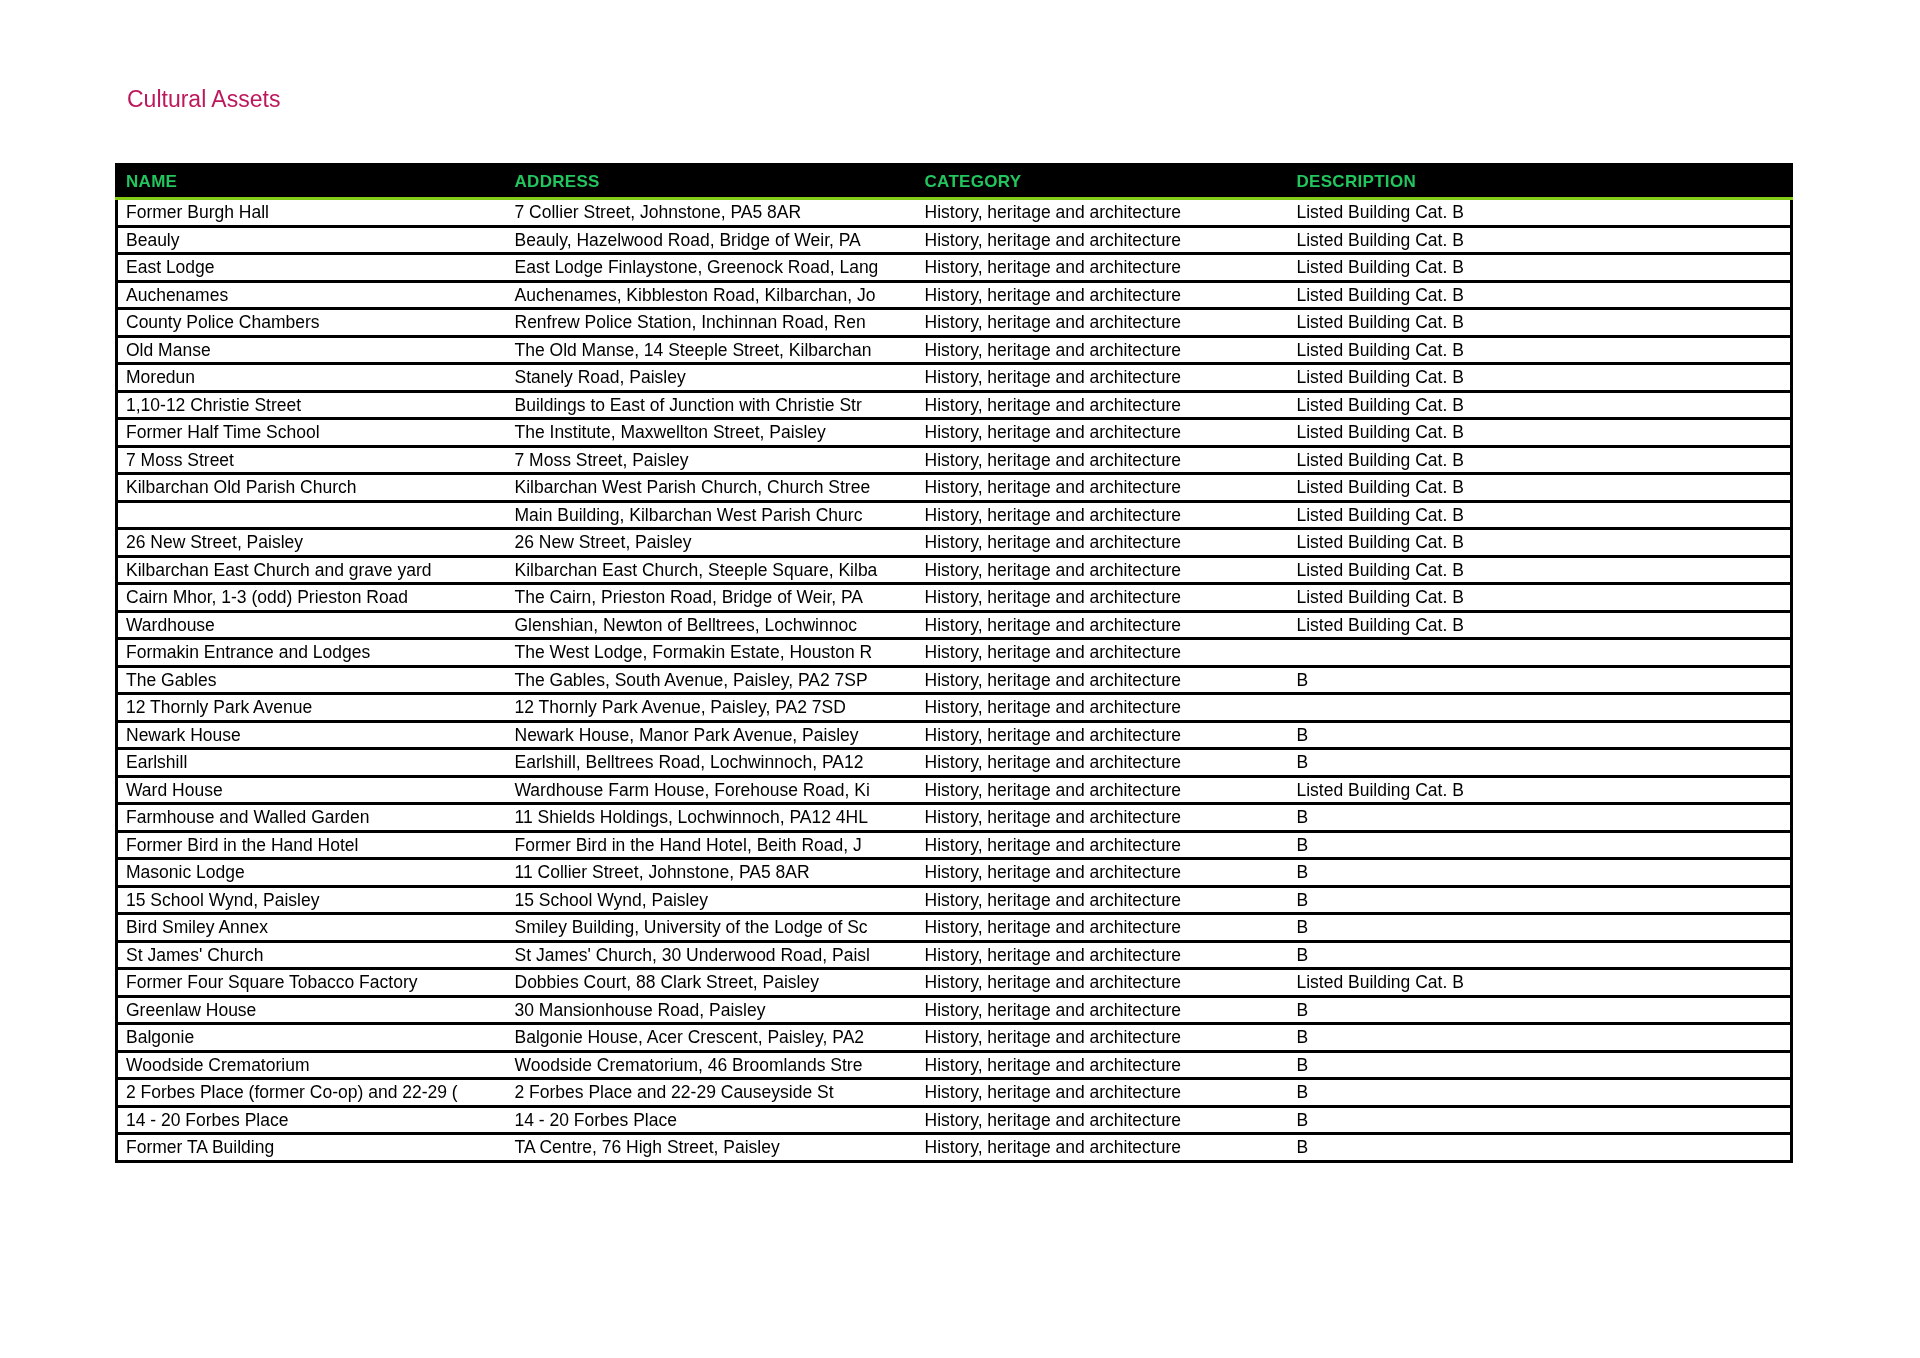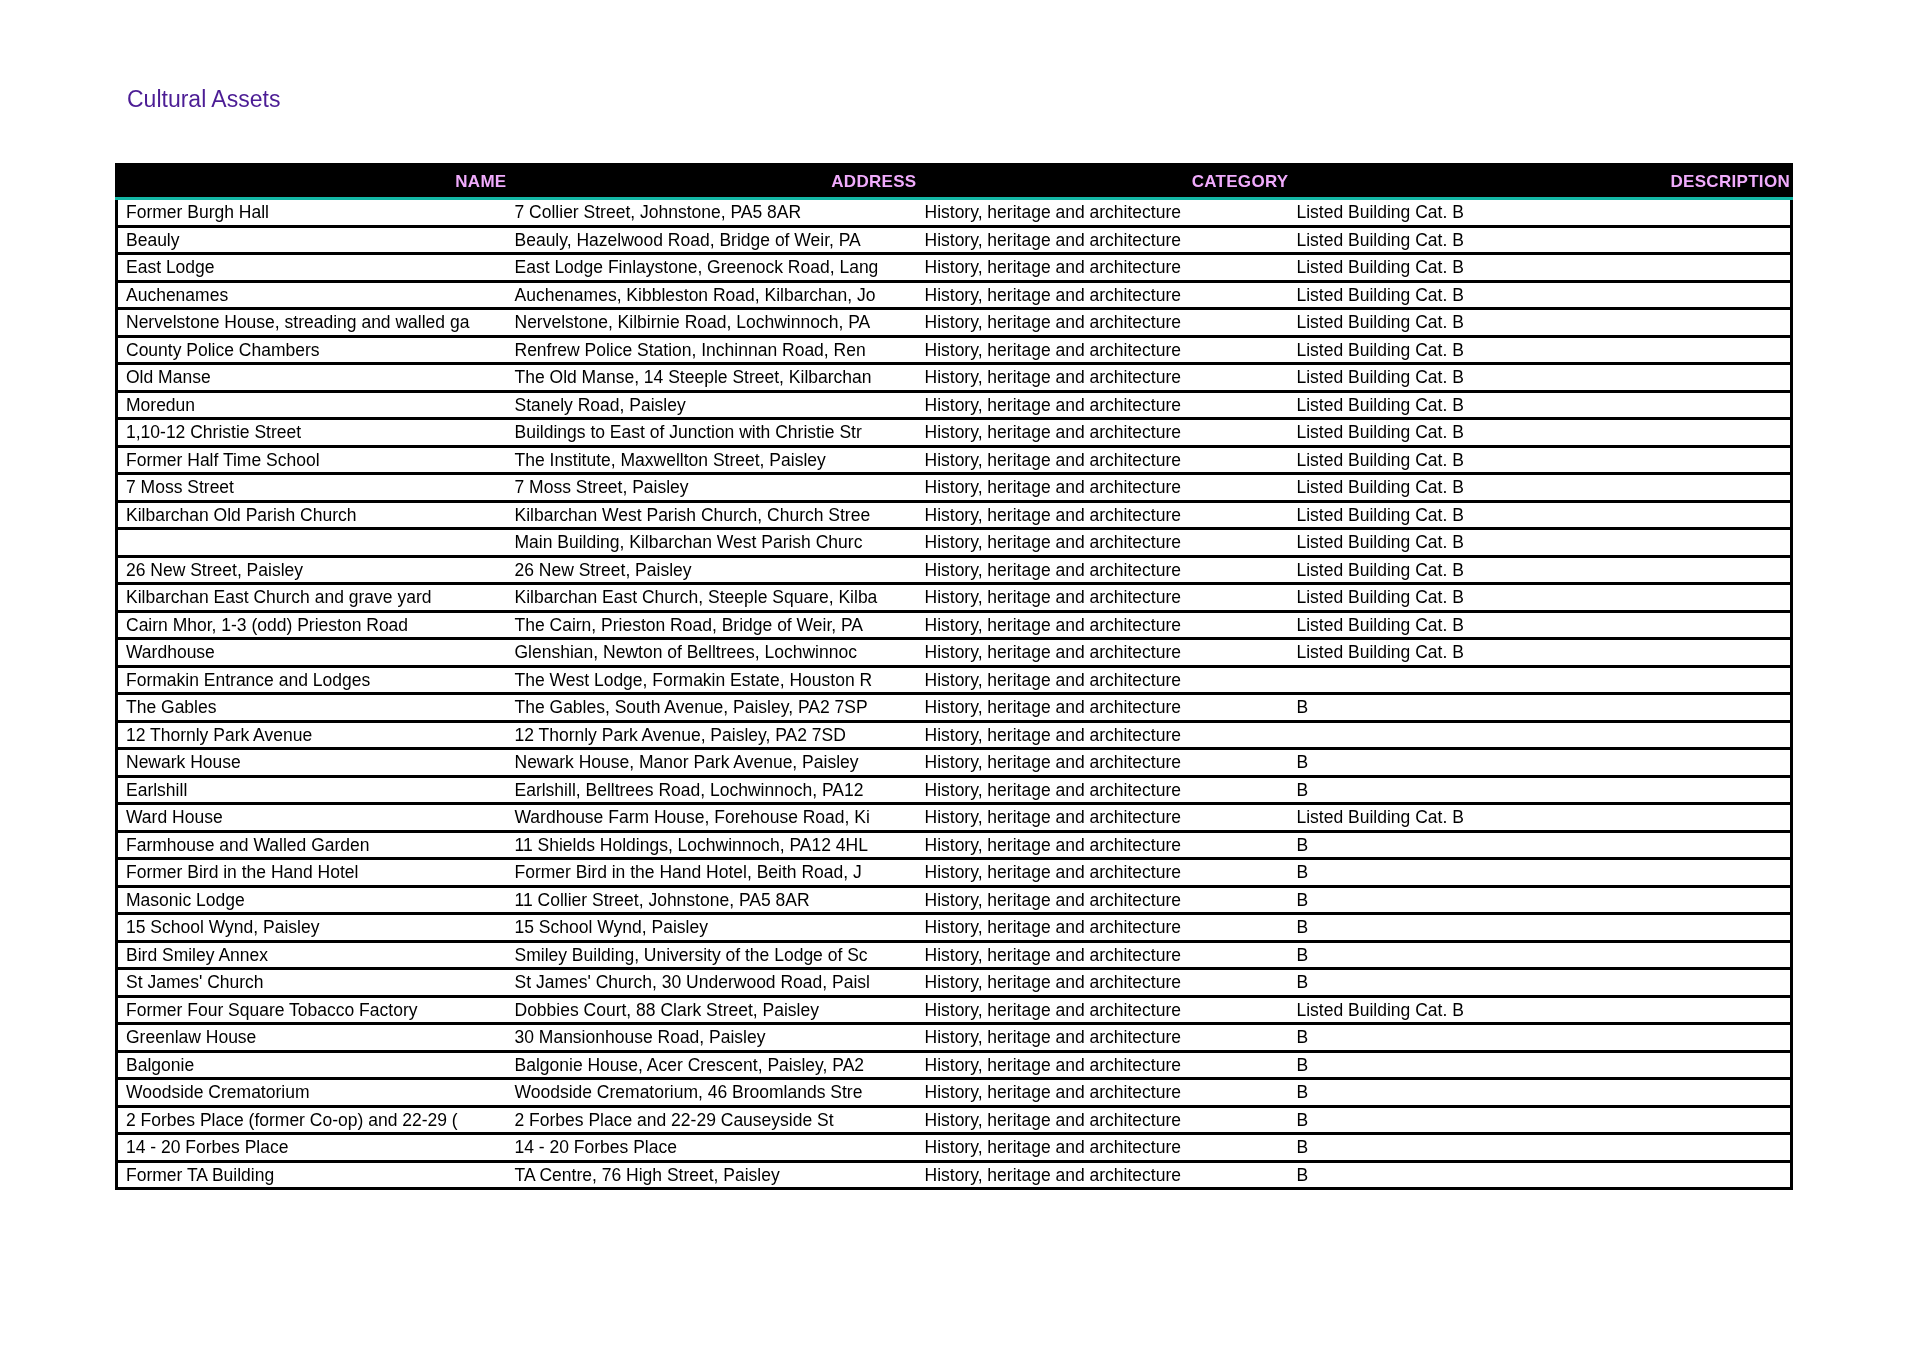--- a/index.html
+++ b/index.html
@@ -8,40 +8,40 @@
     width:1920px;height:1358px;
     background:#ffffff;
     font-family:"Liberation Sans",sans-serif;
     color:#000;
     overflow:hidden;
   }
   .title{
     position:absolute;
     left:127px;top:86px;
     font-size:23px;
-    color:#4c1d95;
+    color:#be185d;
   }
   table.assets{
     position:absolute;
     left:115px;top:163px;
     width:1675px;
     border-collapse:collapse;
     table-layout:fixed;
     border:3px solid #000;
   }
   table.assets th{
     background:#000000;
-    color:#f0abfc;
+    color:#22c55e;
     font-weight:bold;
     font-size:17px;
     letter-spacing:.3px;
-    text-align:right;
+    text-align:left;
     height:31px;
     padding:0 0 0 8px;
-    border-bottom:3px solid #14b8a6;
+    border-bottom:3px solid #84cc16;
     white-space:nowrap;
     overflow:hidden;
   }
   table.assets td{
     font-size:17.5px;
     height:24.5px;
     line-height:24.5px;
     padding:0 0 0 8px;
     border-bottom:3px solid #000;
     white-space:nowrap;
@@ -93,26 +93,20 @@
           <td>History, heritage and architecture</td>
           <td>Listed Building Cat. B</td>
         </tr>
         <tr>
           <td>Auchenames</td>
           <td>Auchenames, Kibbleston Road, Kilbarchan, Jo</td>
           <td>History, heritage and architecture</td>
           <td>Listed Building Cat. B</td>
         </tr>
         <tr>
-          <td>Nervelstone House, streading and walled ga</td>
-          <td>Nervelstone, Kilbirnie Road, Lochwinnoch, PA</td>
-          <td>History, heritage and architecture</td>
-          <td>Listed Building Cat. B</td>
-        </tr>
-        <tr>
           <td>County Police Chambers</td>
           <td>Renfrew Police Station, Inchinnan Road, Ren</td>
           <td>History, heritage and architecture</td>
           <td>Listed Building Cat. B</td>
         </tr>
         <tr>
           <td>Old Manse</td>
           <td>The Old Manse, 14 Steeple Street, Kilbarchan</td>
           <td>History, heritage and architecture</td>
           <td>Listed Building Cat. B</td>

